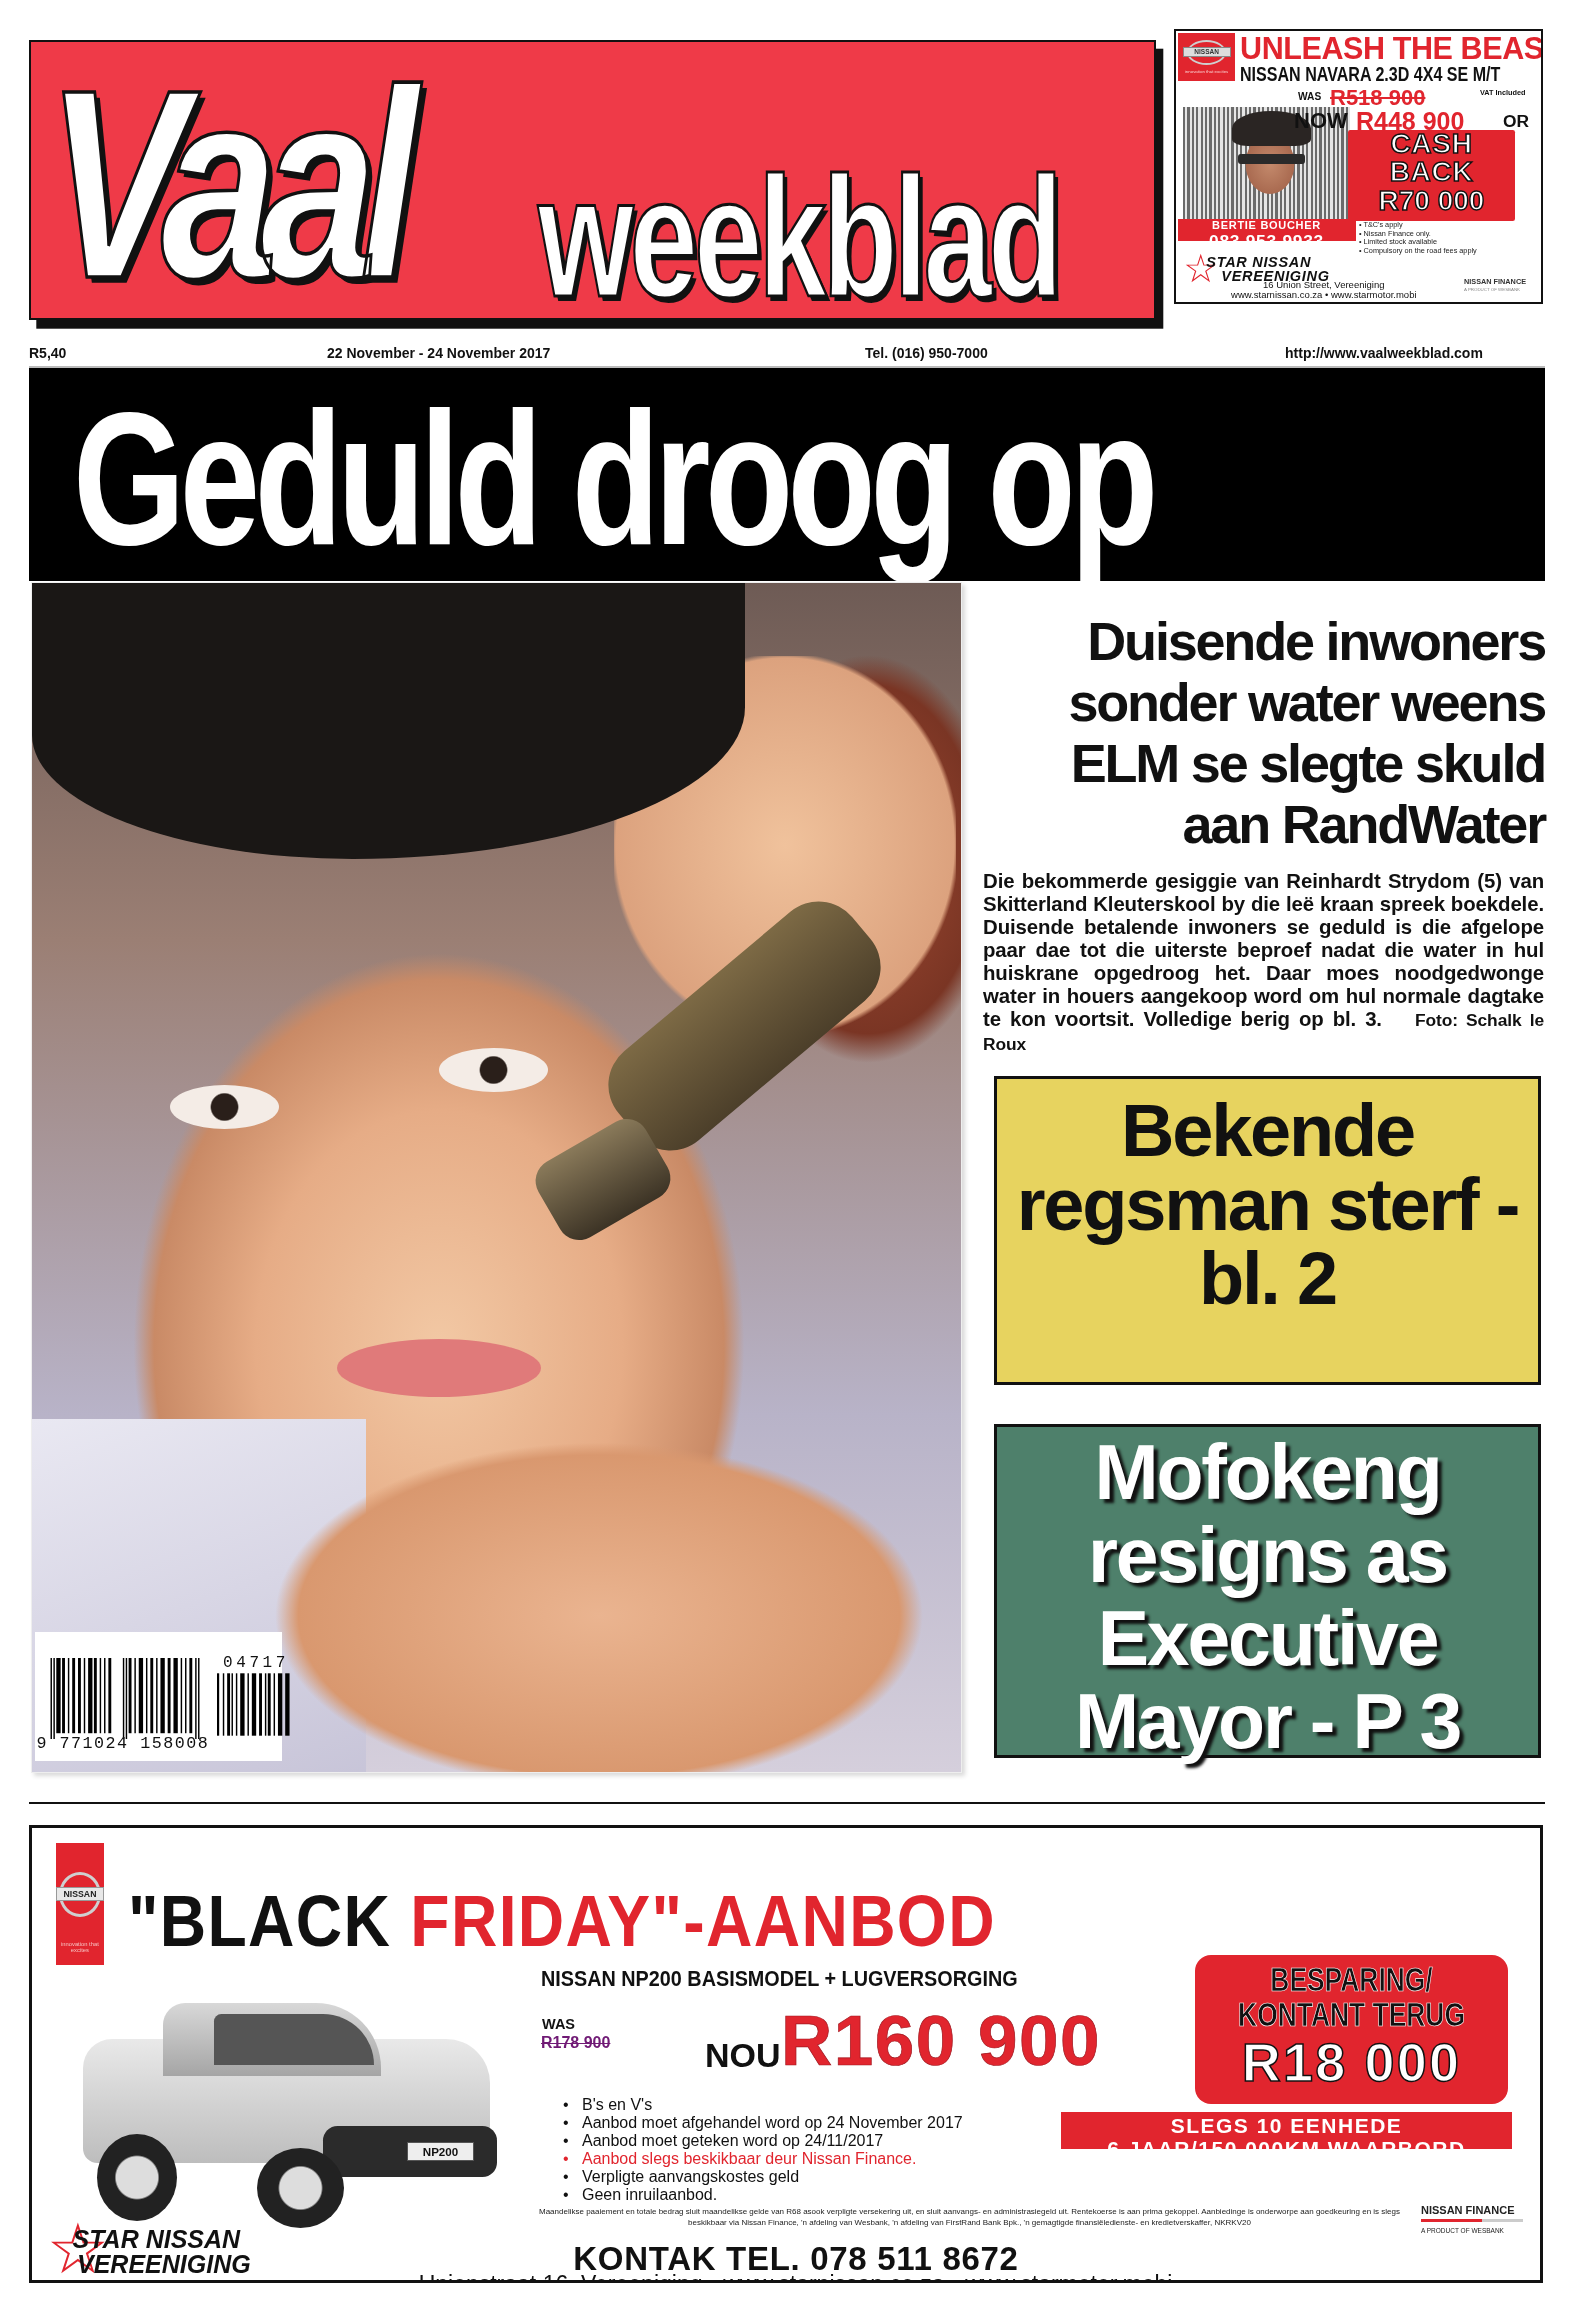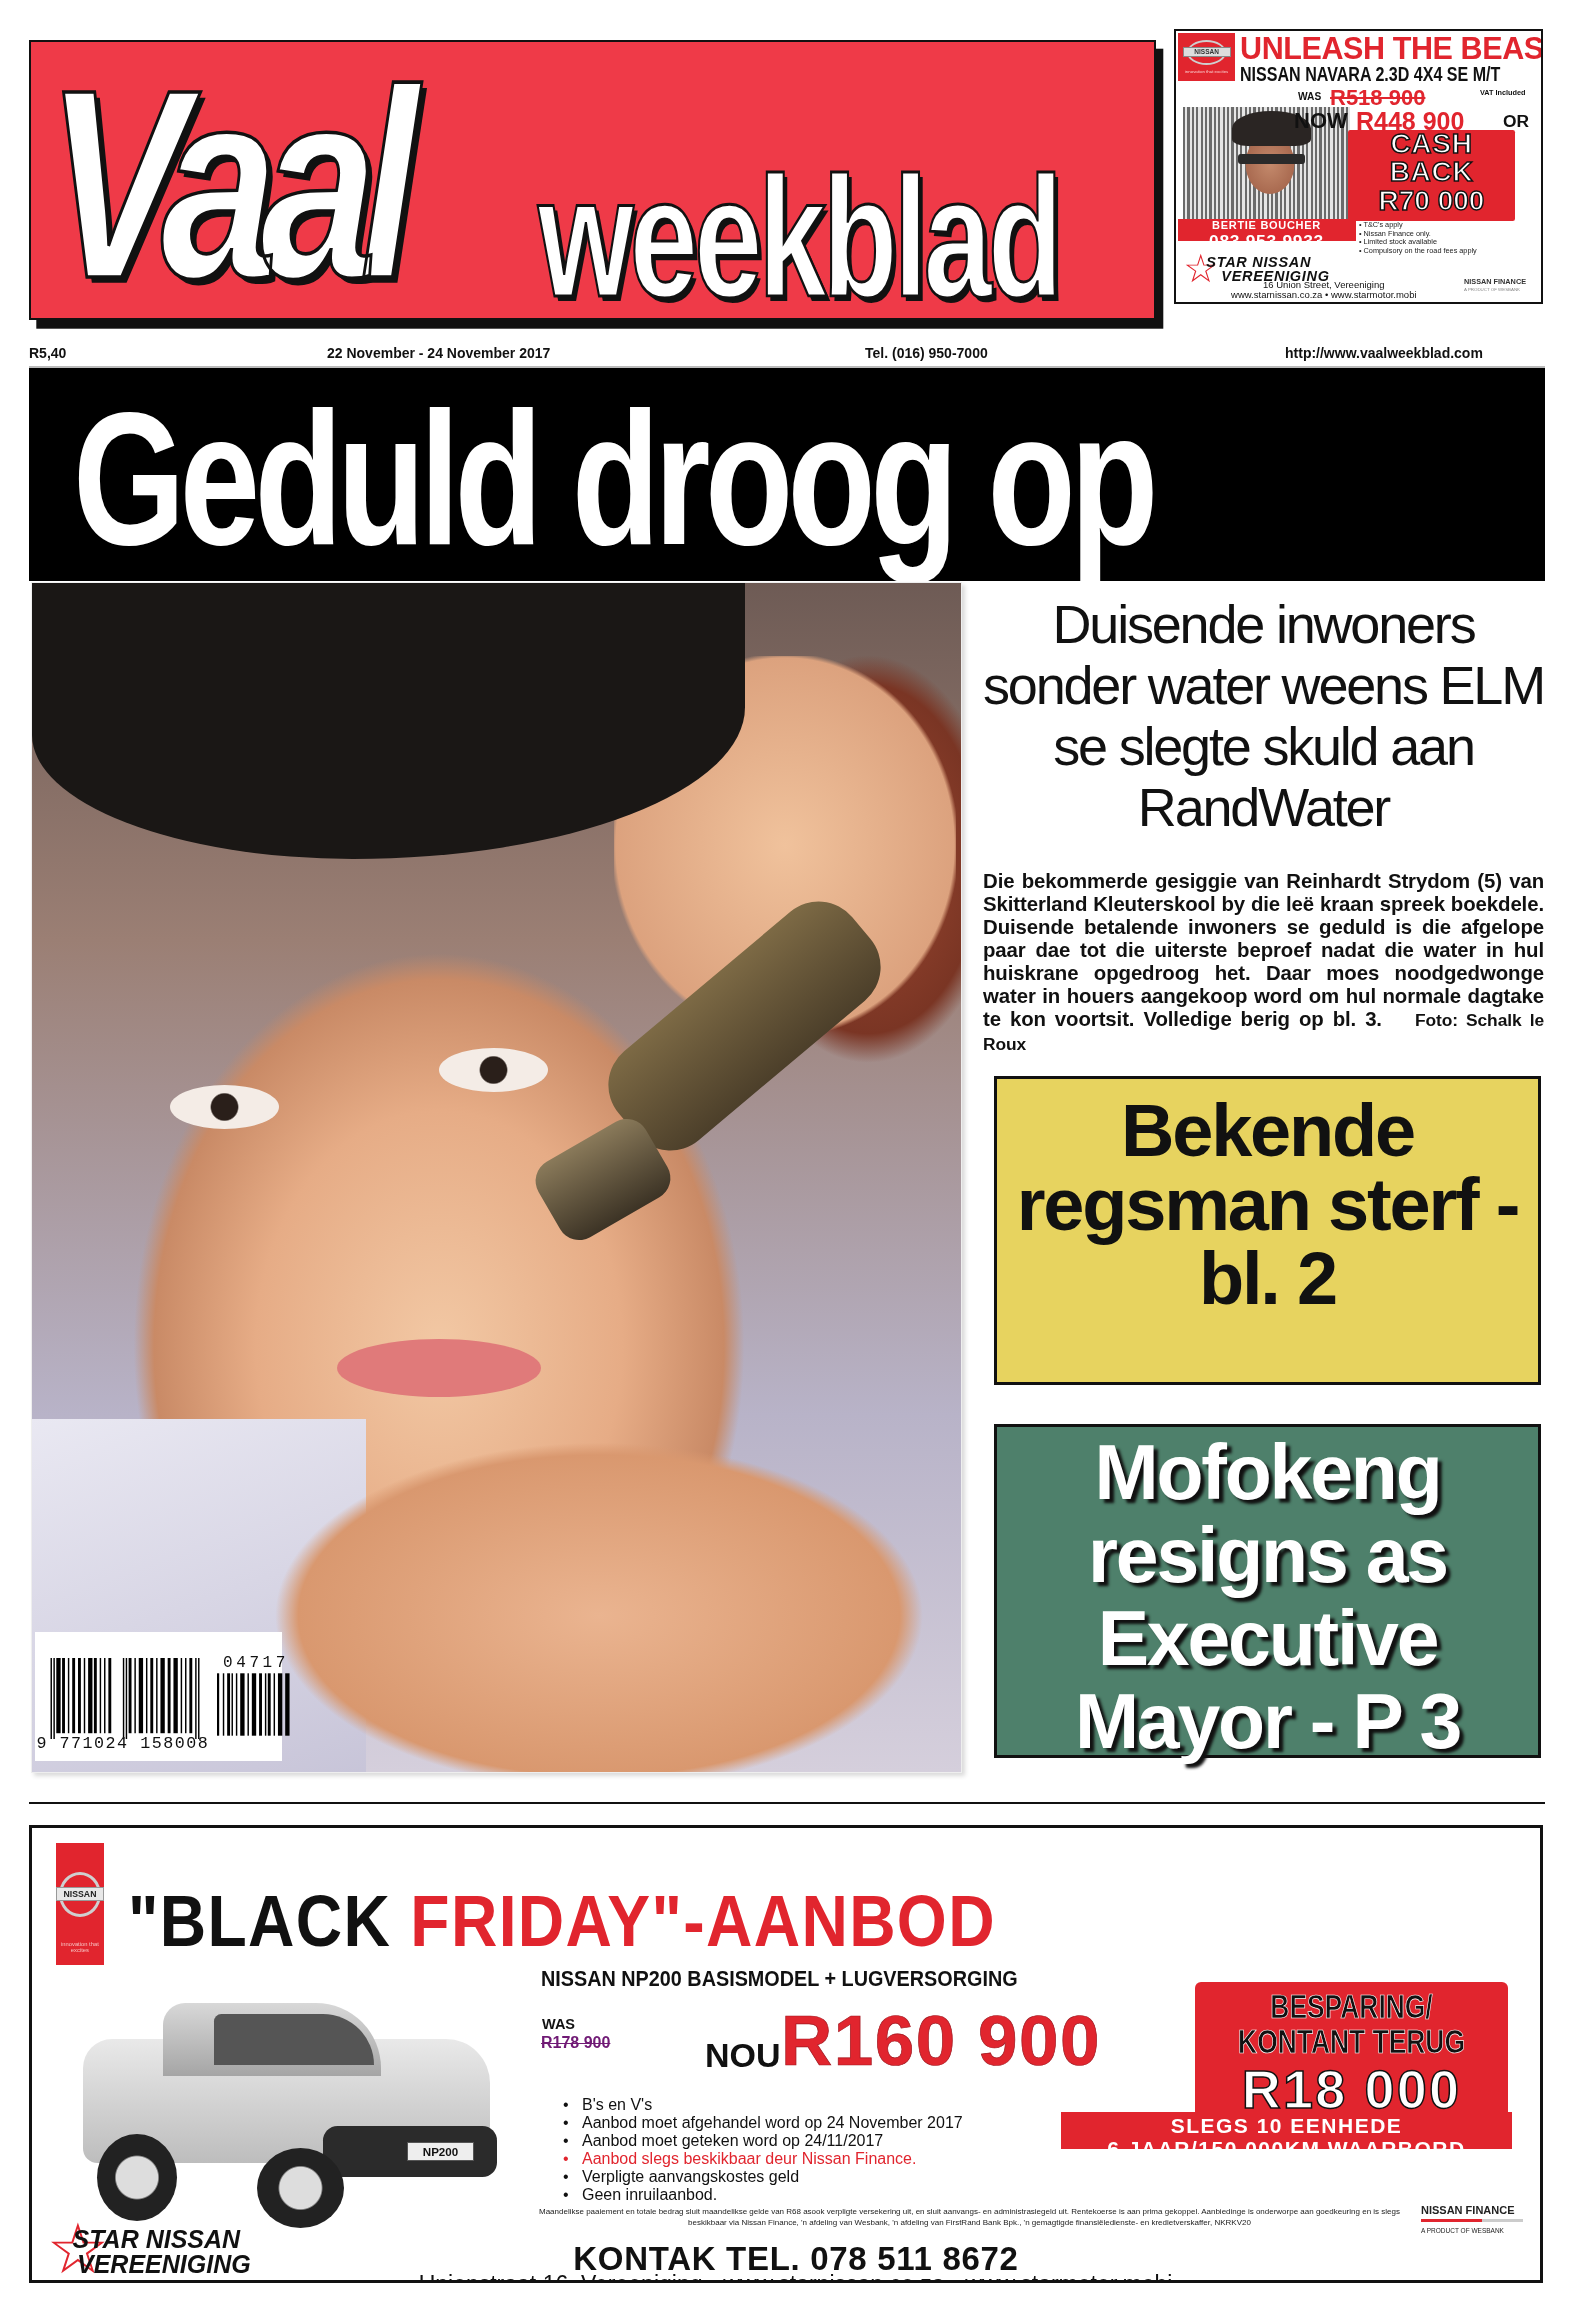--- a/index.html
+++ b/index.html
@@ -74,21 +74,21 @@
   .photo-shirt { position: absolute; left: 0; top: 836px; width: 334px; height: 364px; background: linear-gradient(160deg, #e9e8f2, #c7c4d8); }
 
   
   .barcode { left: 35px; top: 1632px; width: 247px; height: 129px; background: #fff; }
   .bc-main { position: absolute; left: 14.5px; top: 26px; width: 150px; height: 81px; }
   .bc-add { position: absolute; left: 182px; top: 41px; width: 74px; height: 63px; }
   .bc-digits { position: absolute; left: 1.5px; top: 102px; font-family: "Liberation Mono", monospace; font-size: 16.7px; letter-spacing: 1.5px; white-space: nowrap; }
   .bc-add-digits { position: absolute; left: 188px; top: 22px; font-family: "Liberation Mono", monospace; font-size: 16px; letter-spacing: 3.6px; white-space: nowrap; }
 
   
-  .story-head { left: 982px; top: 594px; width: 563px; text-align: center; font-size: 54px; font-weight: normal; line-height: 61px; letter-spacing: -2.2px; }
+  .story-head { left: 982px; top: 611px; width: 563px; text-align: right; font-size: 54px; font-weight: bold; line-height: 61px; letter-spacing: -2.2px; }
   .story-body { left: 983px; top: 870px; width: 561px; font-size: 20.4px; font-weight: bold; line-height: 23px; text-align: justify; letter-spacing: -0.1px; }
   .story-credit { font-size: 17.4px; padding-left: 24px; }
 
   .box-yellow { left: 994px; top: 1076px; width: 547px; height: 309px; background: #e7d35f; border: 3.6px solid #111; text-align: center; }
   .box-yellow-text { font-size: 74px; font-weight: bold; line-height: 74px; letter-spacing: -2.2px; padding-top: 14.5px; }
   .box-green { left: 994px; top: 1424px; width: 547px; height: 334px; background: #4e806b; border: 3.6px solid #111; text-align: center; }
   .box-green-text { font-size: 77px; font-weight: bold; line-height: 83px; letter-spacing: -2.2px; color: #fff; text-shadow: 4.4px 4.4px 2.9px #111; padding-top: 4.4px; }
 
   .rule-black { left: 29px; top: 1802px; width: 1516px; height: 2.2px; background: #111; }
 
@@ -106,21 +106,21 @@
   .bad-nou { position: absolute; left: 673px; top: 208px; font-size: 34px; font-weight: bold; }
   .bad-price { position: absolute; left: 749px; top: 172px; font-size: 71px; font-weight: bold; color: #e1252e; -webkit-text-stroke: 0.7px #a01820; letter-spacing: 1.5px; white-space: nowrap; }
   .bad-bullets { position: absolute; left: 531px; top: 268px; font-size: 16px; line-height: 18px; list-style: none; }
   .bad-bullets li { position: relative; padding-left: 19px; }
   .bad-bullets li::before { content: "•"; position: absolute; left: 0; }
   .bad-bullets li.red { color: #e1252e; }
   .bad-fine { position: absolute; left: 494px; top: 378px; width: 887px; font-size: 8px; line-height: 11px; text-align: center; color: #222; }
   .bad-fin { position: absolute; left: 1389px; top: 377px; font-size: 11px; font-weight: bold; line-height: 11.6px; color: #222; }
   .bad-fin-bar { width: 102px; height: 2.9px; background: linear-gradient(90deg, #e1252e 60%, #ccc 60%); margin: 2.9px 0; }
   .bad-fin small { display: block; font-size: 6.5px; font-weight: normal; }
-  .bad-save-box { position: absolute; left: 1163px; top: 127px; width: 313px; height: 149px; background: #e1252e; border-radius: 6px; text-align: center; margin-top: 27px; }
+  .bad-save-box { position: absolute; left: 1163px; top: 127px; width: 313px; height: 149px; background: #e1252e; border-radius: 16px; text-align: center; }
   .bad-save-l1 { font-size: 33px; font-weight: 900; line-height: 35px; color: #111; -webkit-text-stroke: 0.7px #fff; transform: scaleX(0.8); padding-top: 7.3px; white-space: nowrap; }
   .bad-save-amt { font-size: 54px; font-weight: 900; color: #fff; -webkit-text-stroke: 1.5px #111; line-height: 60px; letter-spacing: 2.2px; }
   .bad-units { position: absolute; left: 1029px; top: 284px; width: 451px; height: 37px; background: #e1252e; text-align: center; color: #fff; font-size: 21px; font-weight: bold; line-height: 23px; letter-spacing: 1.5px; padding-top: 2.2px; }
   .bad-car { position: absolute; left: 29px; top: 153px; width: 436px; height: 240px; }
   .bad-car-body { position: absolute; left: 22px; top: 58px; width: 407px; height: 124px; background: linear-gradient(180deg, #e9e9e9, #bdbdbd); border-radius: 29px 44px 22px 14.5px; }
   .bad-car-cab { position: absolute; left: 102px; top: 22px; width: 218px; height: 73px; background: linear-gradient(180deg, #d8d8d8, #a5a5a5); border-radius: 22px 65px 0 0; }
   .bad-car-window { position: absolute; left: 153px; top: 33px; width: 160px; height: 51px; background: #555; border-radius: 7.3px 51px 0 0; }
   .bad-car-bumper { position: absolute; left: 262px; top: 145px; width: 174px; height: 51px; background: #2b2b2b; border-radius: 14.5px; }
   .bad-car-plate { position: absolute; left: 346px; top: 161px; width: 67px; height: 19px; background: #eee; border: 0.7px solid #555; font-size: 11.6px; font-weight: 900; text-align: center; line-height: 17.4px; }
   .bad-wheel1 { position: absolute; left: 36px; top: 153px; width: 80px; height: 87px; border-radius: 50%; background: radial-gradient(circle, #ddd 0 35%, #222 38%); }

